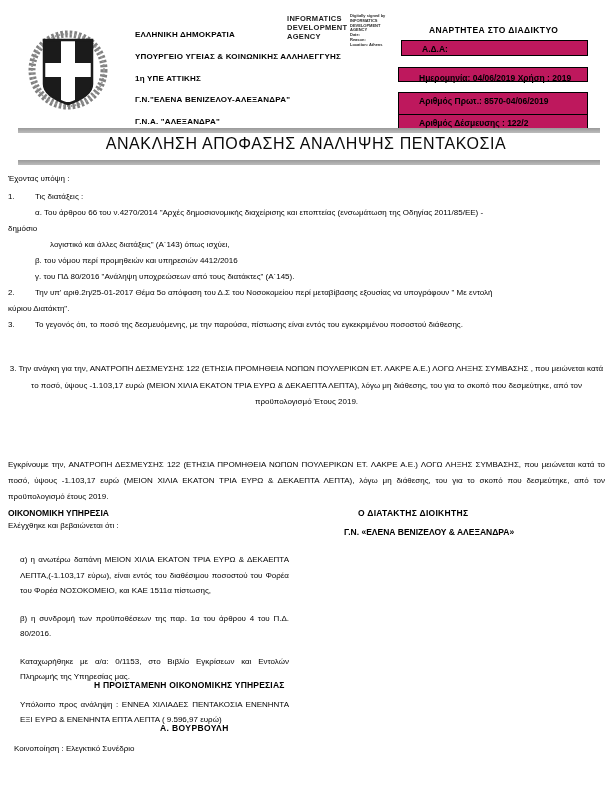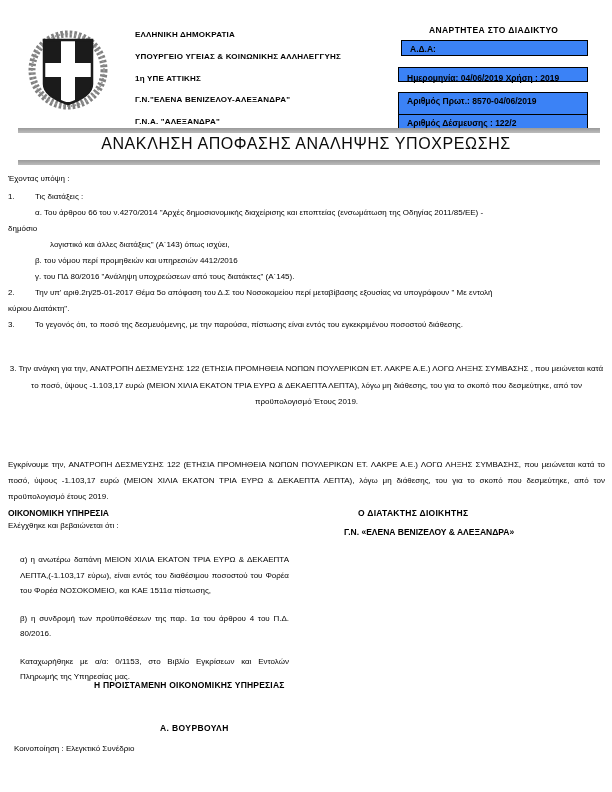--- a/index.html
+++ b/index.html
@@ -10,22 +10,22 @@
   }
   
   .coat{position:absolute;left:28px;top:22px;width:80px;height:100px;}
   .org-block{position:absolute;left:135px;top:24px;font-size:8px;font-weight:bold;letter-spacing:.2px;}
   .org-block div{height:21.8px;line-height:21.8px;white-space:nowrap;}
   .stamp{position:absolute;left:287px;top:14px;display:flex;gap:3px;align-items:flex-start;}
   .stamp-big{font-size:7.5px;font-weight:bold;color:#1c1c1c;line-height:9px;width:60px;letter-spacing:.3px;}
   .stamp-small{font-size:4px;line-height:4.8px;color:#2a2a2a;width:48px;font-weight:bold;}
   .ada-top{position:absolute;left:404px;top:7px;font-size:12px;letter-spacing:1.2px;color:#1a1a1a;white-space:nowrap;}
   .posted{position:absolute;left:429px;top:25px;font-size:8.5px;font-weight:bold;letter-spacing:.4px;}
-  .hbox{position:absolute;left:398px;width:190px;border:1.5px solid #000;background:#3b82f6;
-        font-size:8.5px;font-weight:bold;padding:3px 8px;box-sizing:border-box;white-space:nowrap;}
+  .hbox{position:absolute;left:398px;width:190px;border:1.5px solid #000;background:#be185d;
+        font-size:8.5px;font-weight:bold;padding:3px 20px;box-sizing:border-box;white-space:nowrap;}
   .box-ada{top:40px;height:16px;left:401px;width:187px;}
   .box-date{top:67px;height:15px;padding-top:5px;}
   .box-prot{top:92px;height:33px;}
   .box-comm{top:114px;height:17px;}
   
   .bar{position:absolute;left:18px;width:582px;height:5px;background:linear-gradient(#9a9a9a,#bcbcbc);}
   .bar-top{top:128px;}
   .bar-bottom{top:160px;}
   .doc-title{position:absolute;top:135px;left:0;width:612px;text-align:center;
              font-size:16px;letter-spacing:.6px;font-weight:normal;color:#0a0a0a;white-space:nowrap;}
@@ -65,29 +65,40 @@
   </svg>
 
   <div class="org-block">
     <div>ΕΛΛΗΝΙΚΗ ΔΗΜΟΚΡΑΤΙΑ</div>
     <div>ΥΠΟΥΡΓΕΙΟ ΥΓΕΙΑΣ &amp; ΚΟΙΝΩΝΙΚΗΣ ΑΛΛΗΛΕΓΓΥΗΣ</div>
     <div>1η ΥΠΕ ΑΤΤΙΚΗΣ</div>
     <div>Γ.Ν."ΕΛΕΝΑ ΒΕΝΙΖΕΛΟΥ-ΑΛΕΞΑΝΔΡΑ"</div>
     <div>Γ.Ν.Α. "ΑΛΕΞΑΝΔΡΑ"</div>
   </div>
 
+  <div class="stamp">
+    <div class="stamp-big">INFORMATICS DEVELOPMENT AGENCY</div>
+    <div class="stamp-small">
+      <div>Digitally signed by</div>
+      <div>INFORMATICS</div>
+      <div>DEVELOPMENT AGENCY</div>
+      <div>Date:</div>
+      <div>Reason:</div>
+      <div>Location: Athens</div>
+    </div>
+  </div>
 
   <div class="posted">ΑΝΑΡΤΗΤΕΑ ΣΤΟ ΔΙΑΔΙΚΤΥΟ</div>
   <div class="hbox box-ada">Α.Δ.Α:</div>
   <div class="hbox box-date">Ημερομηνία: 04/06/2019 Χρήση : 2019</div>
   <div class="hbox box-prot">Αριθμός Πρωτ.: 8570-04/06/2019</div>
   <div class="hbox box-comm">Αριθμός Δέσμευσης : 122/2</div>
 
   <div class="bar bar-top"></div>
-  <div class="doc-title">ΑΝΑΚΛΗΣΗ ΑΠΟΦΑΣΗΣ ΑΝΑΛΗΨΗΣ ΥΠΟΧΡΕΩΣΗΣ</div>
+  <div class="doc-title">ΑΝΑΚΛΗΣΗ ΑΠΟΦΑΣΗΣ ΑΝΑΛΗΨΗΣ ΠΕΝΤΑΚΟΣΙΑ</div>
   <div class="bar bar-bottom"></div>
 
   <div class="having">Έχοντας υπόψη :</div>
 
   <div class="list">
     <div class="li">
       <span class="num">1.</span>
       <span>Τις διατάξεις :</span>
     </div>
     <div class="sub1">α. Του άρθρου 66 του ν.4270/2014 "Αρχές δημοσιονομικής διαχείρισης και εποπτείας (ενσωμάτωση της Οδηγίας 2011/85/ΕΕ) -</div>
@@ -113,19 +124,20 @@
 
   <div class="fin-head">ΟΙΚΟΝΟΜΙΚΗ ΥΠΗΡΕΣΙΑ</div>
   <div class="ord-head">Ο ΔΙΑΤΑΚΤΗΣ  ΔΙΟΙΚΗΤΗΣ</div>
   <div class="check-line">Ελέγχθηκε και βεβαιώνεται ότι :</div>
   <div class="hosp-line">Γ.Ν. «ΕΛΕΝΑ ΒΕΝΙΖΕΛΟΥ &amp; ΑΛΕΞΑΝΔΡΑ»</div>
 
   <div class="fin-body">
     <div>α) η ανωτέρω δαπάνη ΜΕΙΟΝ ΧΙΛΙΑ ΕΚΑΤΟΝ ΤΡΙΑ ΕΥΡΩ &amp; ΔΕΚΑΕΠΤΑ ΛΕΠΤΑ,(-1.103,17 εύρω), είναι εντός του διαθέσιμου ποσοστού του Φορέα του Φορέα ΝΟΣΟΚΟΜΕΙΟ, και ΚΑΕ 1511α πίστωσης,</div>
     <div>β) η συνδρομή των προϋποθέσεων της παρ. 1α του άρθρου 4 του Π.Δ. 80/2016.</div>
     <div>Καταχωρήθηκε με α/α: 0/1153, στο Βιβλίο Εγκρίσεων και Εντολών Πληρωμής της Υπηρεσίας μας.</div>
+    <div>Υπόλοιπο προς ανάληψη : ΕΝΝΕΑ ΧΙΛΙΑΔΕΣ ΠΕΝΤΑΚΟΣΙΑ ΕΝΕΝΗΝΤΑ ΕΞΙ ΕΥΡΩ &amp; ΕΝΕΝΗΝΤΑ ΕΠΤΑ ΛΕΠΤΑ ( 9.596,97 ευρώ)</div>
   </div>
 
   <div class="fin-sign">Η ΠΡΟΙΣΤΑΜΕΝΗ ΟΙΚΟΝΟΜΙΚΗΣ ΥΠΗΡΕΣΙΑΣ</div>
   <div class="signer">Α. ΒΟΥΡΒΟΥΛΗ</div>
   <div class="cc">Κοινοποίηση : Ελεγκτικό Συνέδριο</div>
 
 </div>
 
 </body></html>

